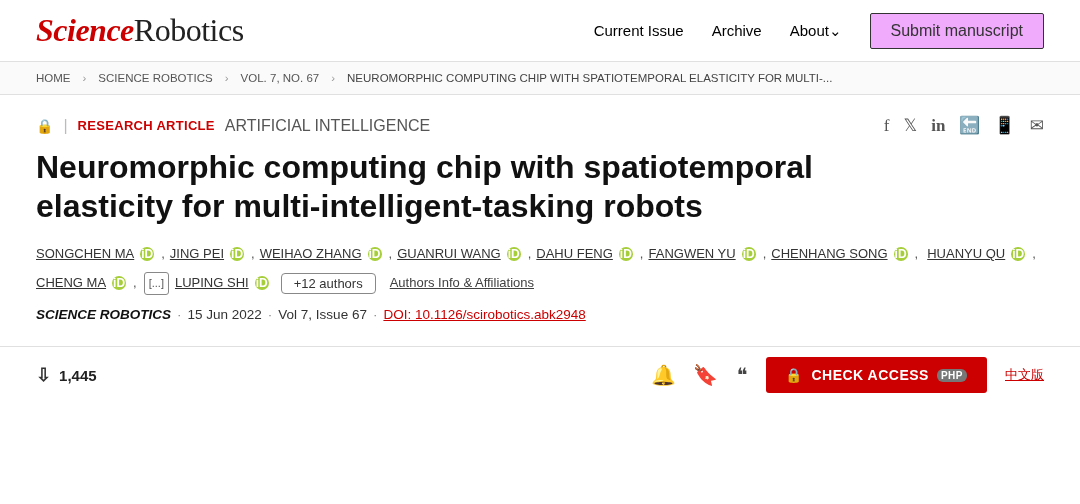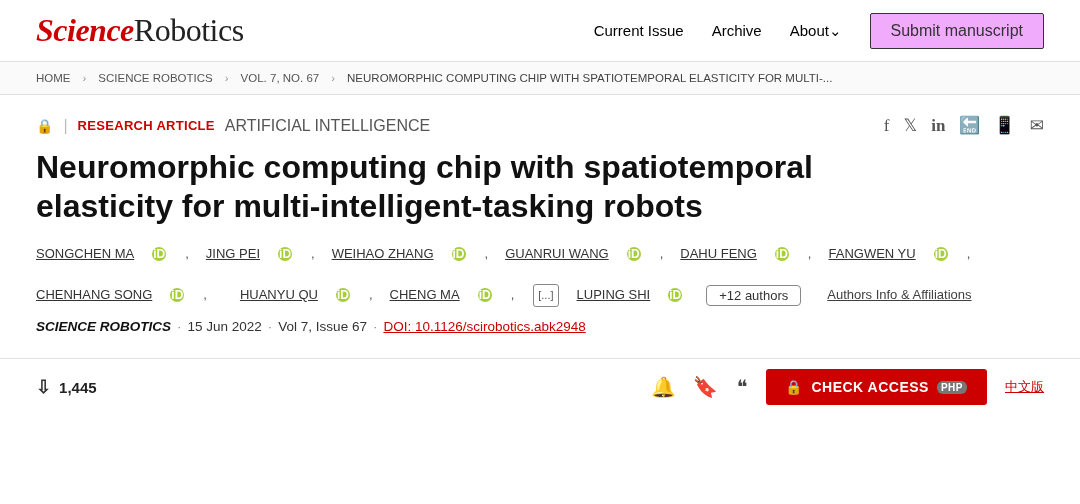--- a/index.html
+++ b/index.html
@@ -133,21 +133,21 @@
     
     .authors {
       font-family: Arial, sans-serif;
       font-size: 13px;
       color: #333;
       line-height: 1.9;
       margin-bottom: 12px;
       display: flex;
       flex-wrap: wrap;
       align-items: center;
-      gap: 16px;
+      gap: 4px;
     }
     .author-name {
       text-decoration: underline;
       color: #333;
       cursor: pointer;
       font-size: 13px;
     }
     .author-sep {
       color: #555;
       margin: 0 1px;

